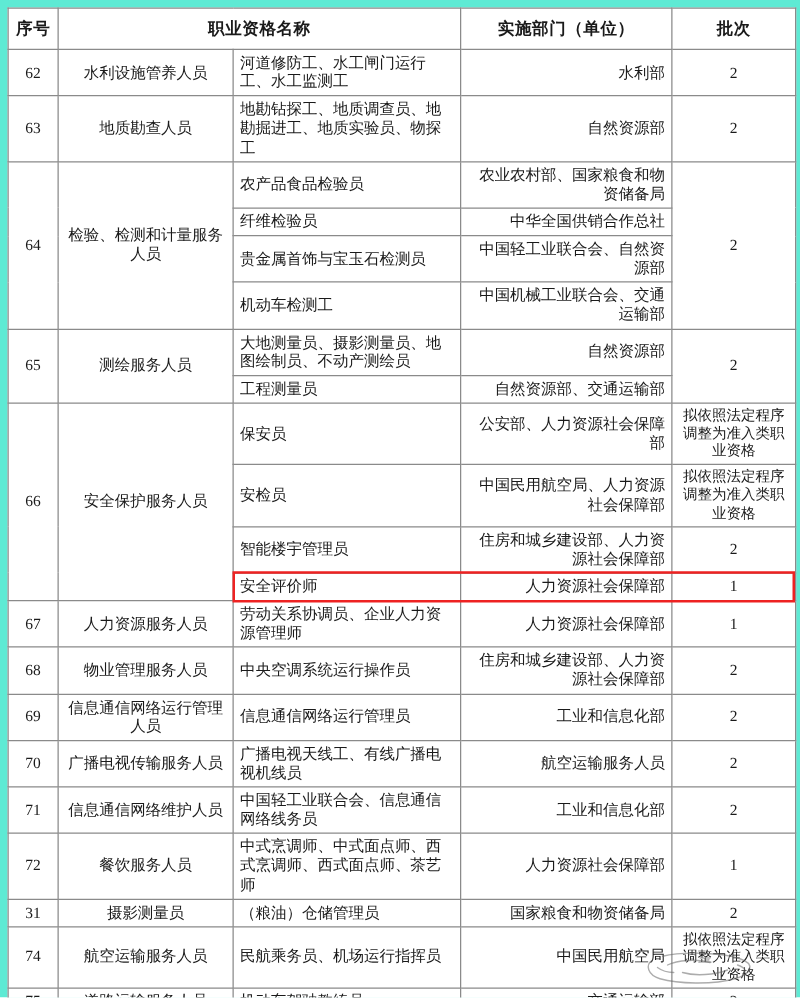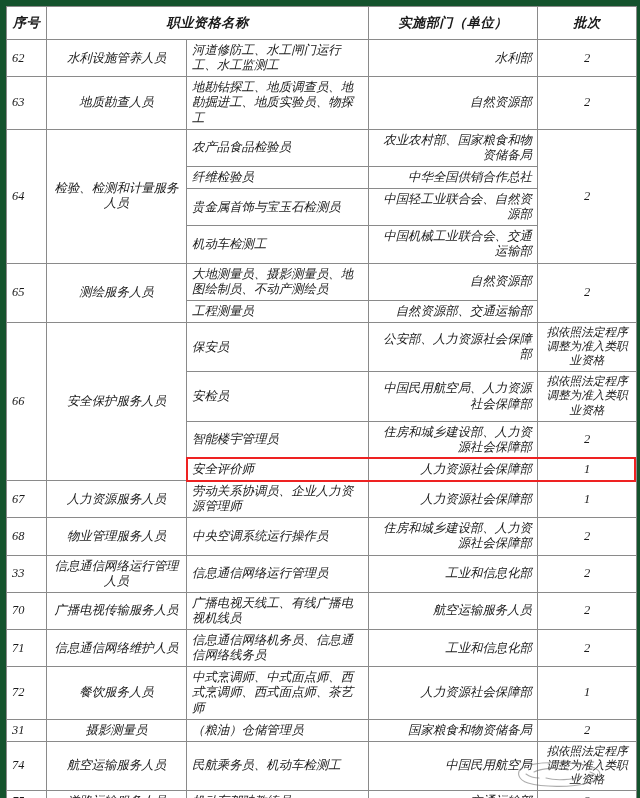--- a/index.html
+++ b/index.html
@@ -14,22 +14,21 @@
     color: #1a1a1a;
     overflow: hidden;
     position: relative;
   }
   #sheet {
     position: relative;
     width: 640px;
     height: 798px;
     box-sizing: border-box;
     padding: 6px 4px 6px 6px;
-    background: #14532d;
-    font-style: italic;
+    background: #5eead4;
   }
   table.qual {
     border-collapse: collapse;
     width: 630px;
     table-layout: fixed;
     background: #ffffff;
   }
   table.qual td, table.qual th {
     border: 1px solid #8a8a8a;
     padding: 3px 5px;
@@ -47,21 +46,21 @@
     font-weight: bold;
     letter-spacing: 0.5px;
     height: 26px;
   }
   .col-seq   { width: 40px;  text-align: center; }
   .col-cat   { width: 140px; text-align: left; }
   .col-name  { width: 182px; text-align: left; }
   .col-dept  { width: 169px; text-align: left; }
   .col-batch { width: 99px;  text-align: center; }
 
-  td.seq   { text-align: left; font-size: 12.6px; }
+  td.seq   { text-align: center; font-size: 12.6px; }
   td.cat   { text-align: center; }
   td.name  { text-align: left; }
   td.dept  { text-align: right; }
   td.batch { text-align: center; font-size: 12.6px; line-height: 1.2; }
   td.batch.multi { font-size: 11.6px; }
 
   
   #redbox {
     position: absolute;
     border: 2px solid #ee2222;
@@ -178,58 +177,58 @@
           <td class="batch" rowspan="1">1</td>
         </tr>
         <tr>
           <td class="seq" rowspan="1">68</td>
           <td class="cat" rowspan="1">物业管理服务人员</td>
           <td class="name">中央空调系统运行操作员</td>
           <td class="dept">住房和城乡建设部、人力资源社会保障部</td>
           <td class="batch" rowspan="1">2</td>
         </tr>
         <tr>
-          <td class="seq" rowspan="1">33</td>
+          <td class="seq" rowspan="1">69</td>
           <td class="cat" rowspan="1">信息通信网络运行管理人员</td>
           <td class="name">信息通信网络运行管理员</td>
           <td class="dept">工业和信息化部</td>
           <td class="batch" rowspan="1">2</td>
         </tr>
         <tr>
           <td class="seq" rowspan="1">70</td>
           <td class="cat" rowspan="1">广播电视传输服务人员</td>
           <td class="name">广播电视天线工、有线广播电视机线员</td>
           <td class="dept">航空运输服务人员</td>
           <td class="batch" rowspan="1">2</td>
         </tr>
         <tr>
           <td class="seq" rowspan="1">71</td>
           <td class="cat" rowspan="1">信息通信网络维护人员</td>
-          <td class="name">信息通信网络机务员、信息通信网络线务员</td>
+          <td class="name">中国轻工业联合会、信息通信网络线务员</td>
           <td class="dept">工业和信息化部</td>
           <td class="batch" rowspan="1">2</td>
         </tr>
         <tr>
           <td class="seq" rowspan="1">72</td>
           <td class="cat" rowspan="1">餐饮服务人员</td>
           <td class="name">中式烹调师、中式面点师、西式烹调师、西式面点师、茶艺师</td>
           <td class="dept">人力资源社会保障部</td>
           <td class="batch" rowspan="1">1</td>
         </tr>
         <tr>
           <td class="seq" rowspan="1">31</td>
           <td class="cat" rowspan="1">摄影测量员</td>
           <td class="name">（粮油）仓储管理员</td>
           <td class="dept">国家粮食和物资储备局</td>
           <td class="batch" rowspan="1">2</td>
         </tr>
         <tr>
           <td class="seq" rowspan="1">74</td>
           <td class="cat" rowspan="1">航空运输服务人员</td>
-          <td class="name">民航乘务员、机动车检测工</td>
+          <td class="name">民航乘务员、机场运行指挥员</td>
           <td class="dept">中国民用航空局</td>
           <td class="batch multi" rowspan="1">拟依照法定程序调整为准入类职业资格</td>
         </tr>
         <tr>
           <td class="seq" rowspan="1">75</td>
           <td class="cat" rowspan="1">道路运输服务人员</td>
           <td class="name">机动车驾驶教练员</td>
           <td class="dept">交通运输部</td>
           <td class="batch" rowspan="1">2</td>
         </tr>

